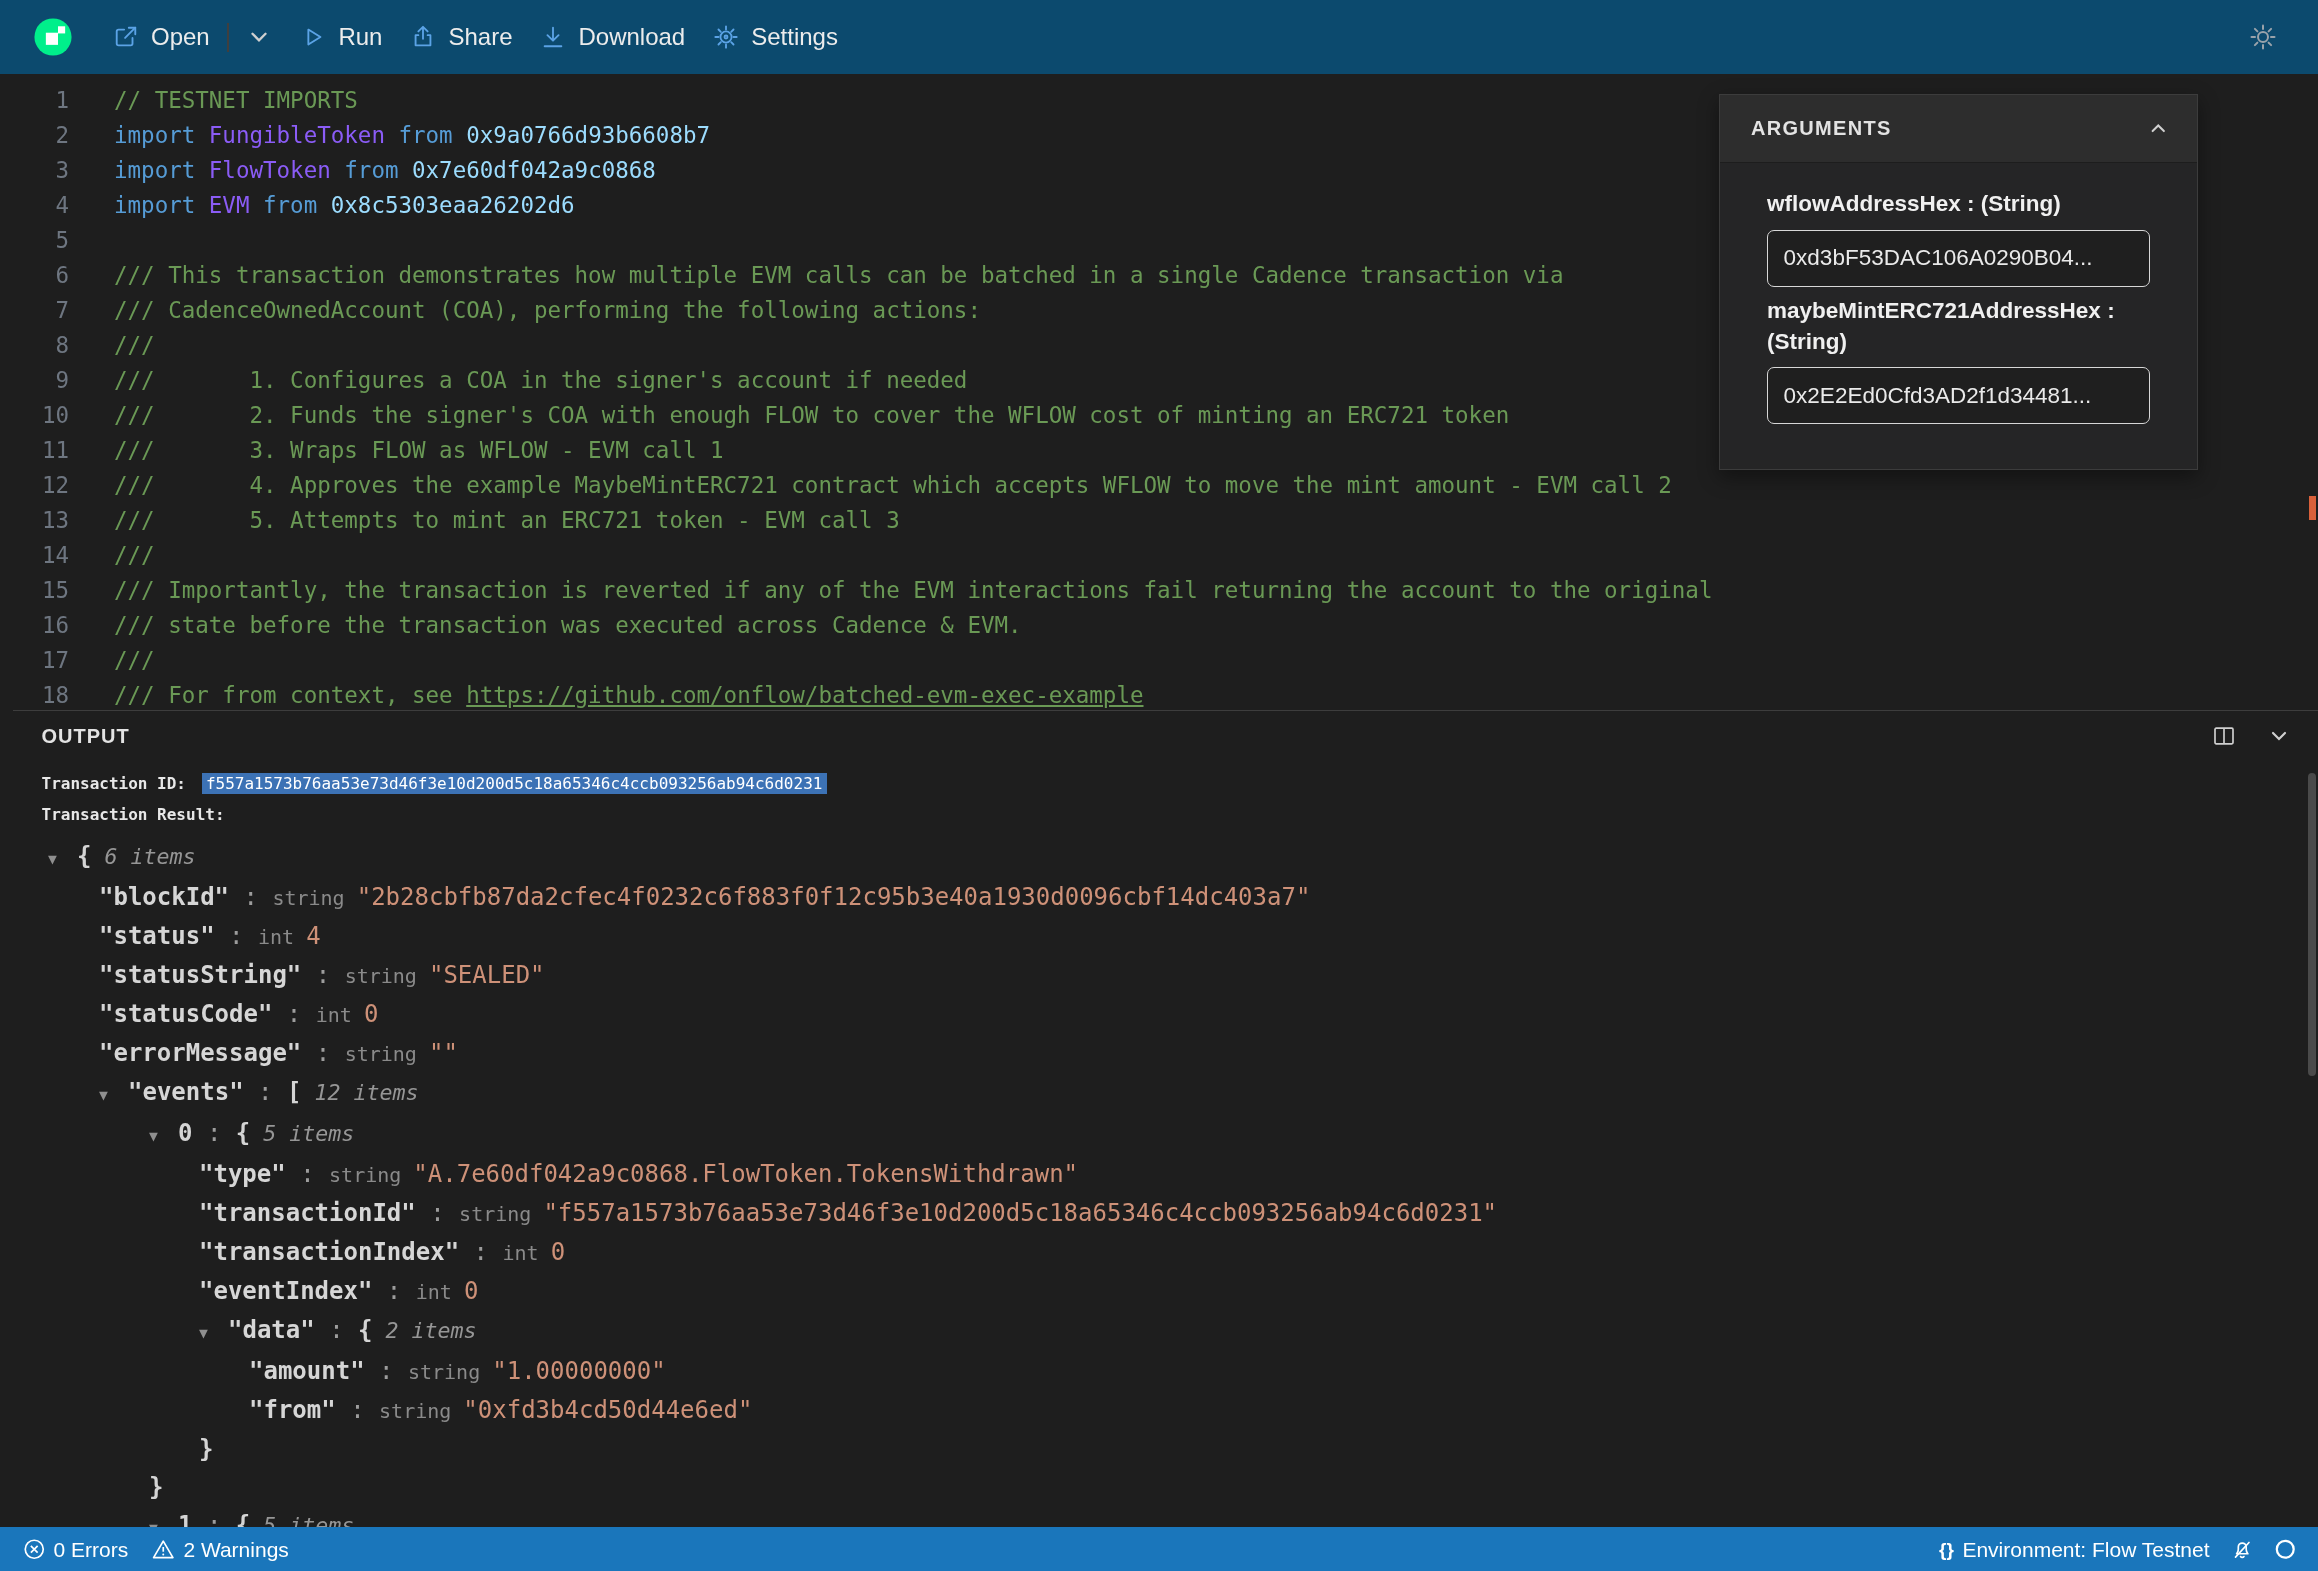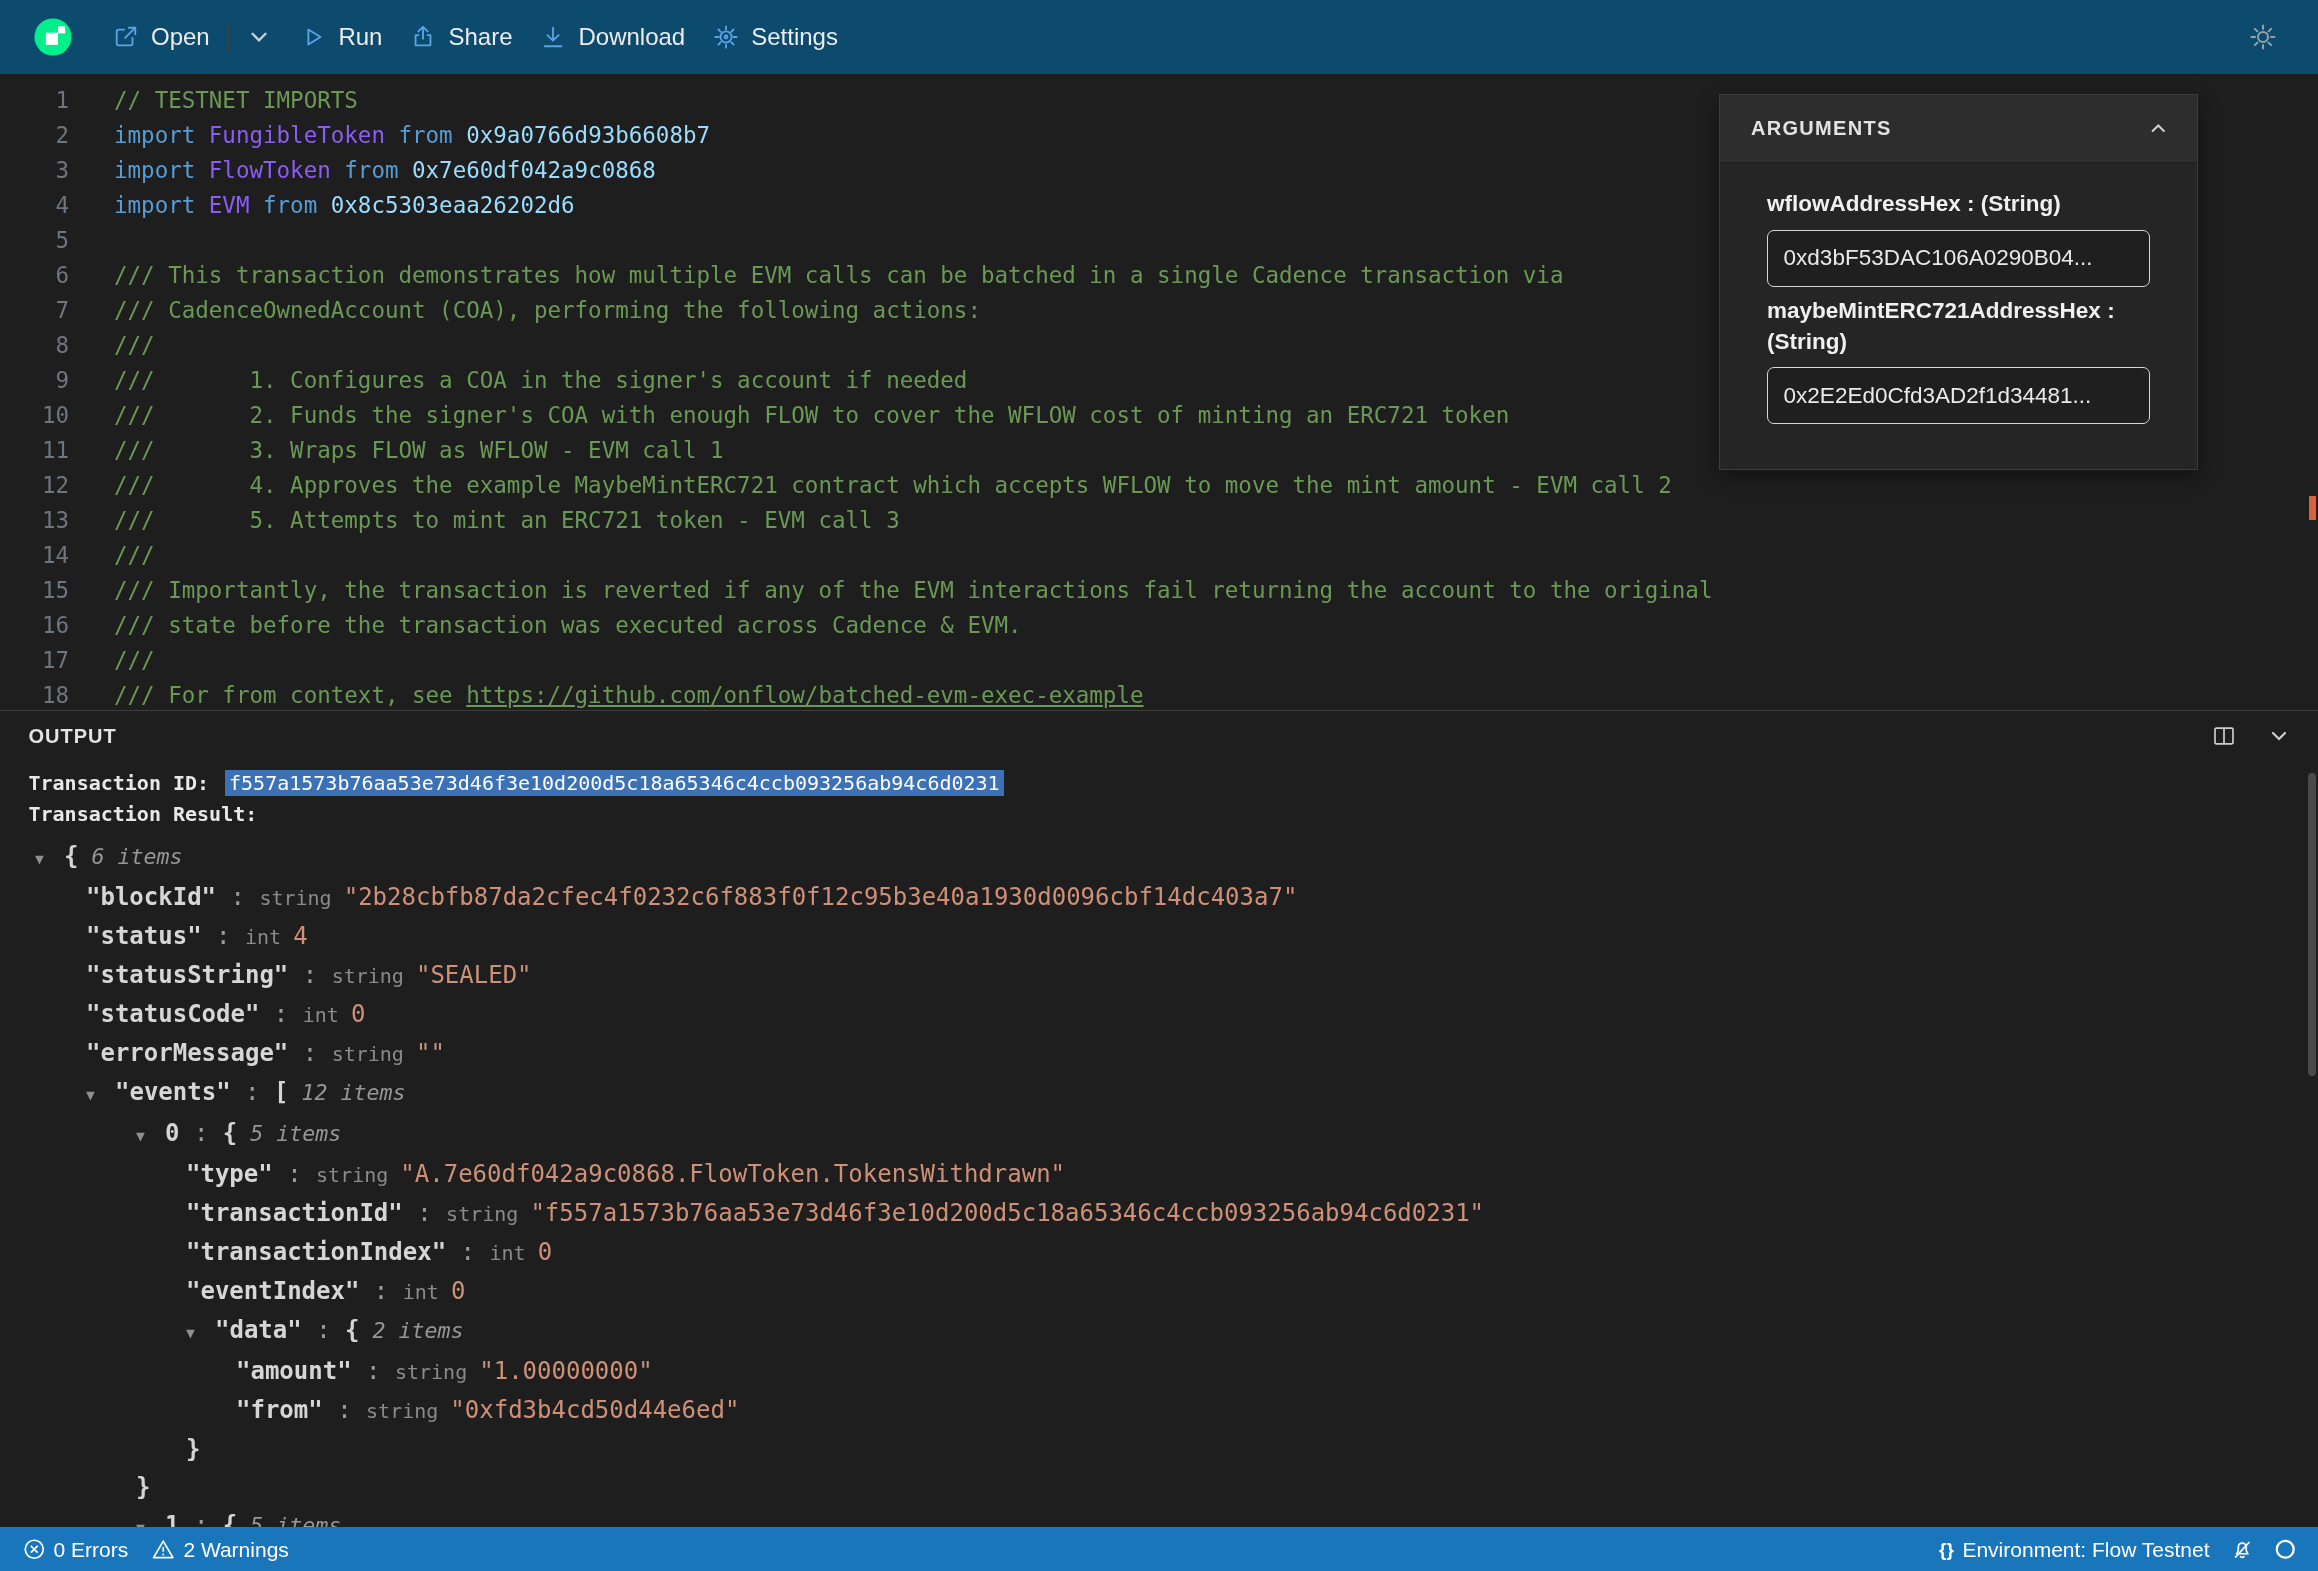--- a/index.html
+++ b/index.html
@@ -38,27 +38,27 @@
     align-items:center; justify-content:space-between; padding:0 22.5px 0 31px; }
   .args-title{ color:#e3e3e3; font-size:20px; font-weight:700; letter-spacing:1.3px; }
   .args-collapse{ background:none; border:none; cursor:pointer; padding:5.2px; display:flex; }
   .args-collapse svg{ width:22.5px; height:22.5px; }
   .args-body{ padding:17.3px 47px 45px 47px; }
   .arg-field{ margin-top:8px; }
   .arg-label{ color:#f0f0f0; font-size:22.5px; font-weight:700; line-height:31px; margin-bottom:10.4px; }
   .arg-input{ width:100%; height:57px; background:#1f1f1f; border:1.3px solid #d7d7d7; border-radius:7px;
     color:#eaeaea; font-family:"Liberation Sans", sans-serif; font-size:22.5px; padding:0 15.6px; outline:none; }
   
-  .output-panel{ flex:1; border-top:0.9px solid #3d3d3d; background:#1e1e1e; display:flex; flex-direction:column; overflow:hidden; }
+  .output-panel{ flex:1; border-top:0.9px solid #3d3d3d; background:#1e1e1e; display:flex; flex-direction:column; overflow:hidden;margin-left:13px; }
   .output-header{ height:50px; flex:0 0 50px; display:flex; align-items:center; justify-content:space-between; padding:0 21px 0 28.5px; }
   .output-title{ color:#e3e3e3; font-size:20px; font-weight:700; letter-spacing:1px; }
   .output-actions{ display:flex; gap:17.3px; }
   .output-actions svg{ width:24px; height:24px; }
   .output-body{ position:relative; flex:1; overflow:hidden; padding-top:7px; font-family:"DejaVu Sans Mono", monospace; }
-  .tx-line{ line-height:31px; padding-left:28.5px; white-space:pre; font-size:20px; }
+  .tx-line{ line-height:31px; padding-left:28.5px; white-space:pre; font-size:16px; }
   .tx-label{ color:#e8e8e8; font-weight:700; }
   .tx-id-value{ margin-left:15.6px; background:#3c72b5; color:#ffffff; padding:0.9px 4.3px; cursor:pointer; }
   .json-tree{ margin-top:7px; }
   .tree-row{ line-height:38px; white-space:pre; font-size:24px; }
   .tree-arrow{ display:inline-block; width:29px; color:#8f8f8f; font-size:14.7px; cursor:pointer; }
   .tk-key{ color:#d6d6d6; font-weight:600; }
   .tk-pn{ color:#9d9d9d; }
   .tk-typ{ color:#8a8a8a; font-size:20px; }
   .tk-str{ color:#ce9178; }
   .tk-num{ color:#ce9178; }

